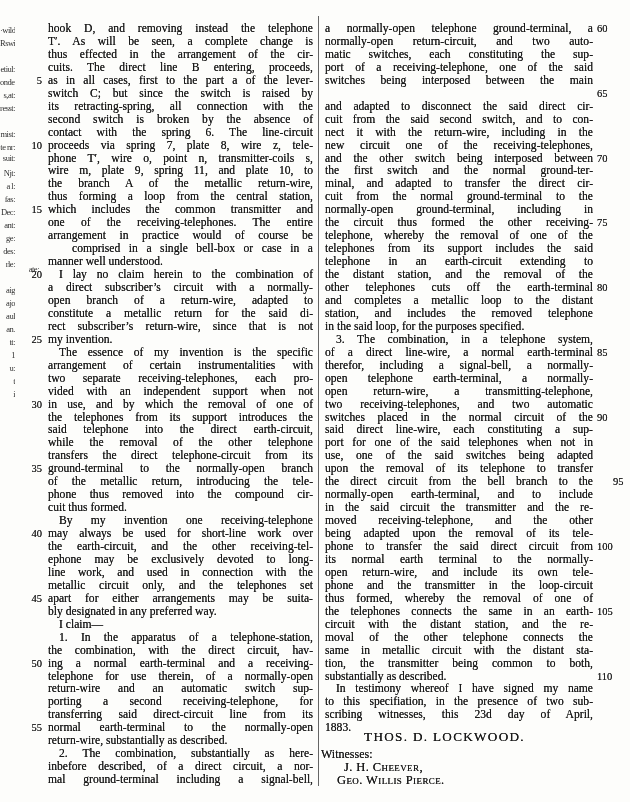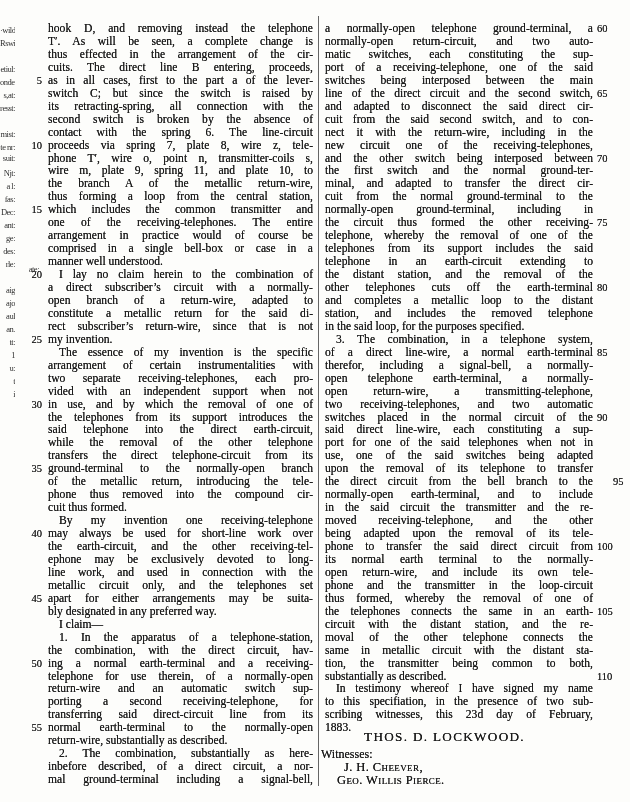--- a/index.html
+++ b/index.html
@@ -112,21 +112,21 @@
       <div class="textline just" style="top: 112.65px;">second switch is broken by the absence of</div>
       <div class="textline just" style="top: 125.6px;">contact with the spring 6.  The line-circuit</div>
       <div class="textline just" style="top: 138.55px;">proceeds via spring 7, plate 8, wire z, tele-</div>
       <div class="textline just" style="top: 151.5px;">phone T′, wire o, point n, transmitter-coils s,</div>
       <div class="textline just" style="top: 164.45px;">wire m, plate 9, spring 11, and plate 10, to</div>
       <div class="textline just" style="top: 177.4px;">the branch A of the metallic return-wire,</div>
       <div class="textline just" style="top: 190.35px;">thus forming a loop from the central station,</div>
       <div class="textline just" style="top: 203.3px;">which includes the common transmitter and</div>
       <div class="textline just" style="top: 216.25px;">one of the receiving-telephones.  The entire</div>
       <div class="textline just" style="top: 229.2px;">arrangement in practice would of course be</div>
-      <div class="textline just" style="top: 242.15px;">comprised in a single bell-box or case in a</div>
+      <div class="textline just" style="top: 242.15px; margin-left: 24px;">comprised in a single bell-box or case in a</div>
       <div class="textline endline" style="top: 255.1px;">manner well understood.</div>
       <div class="textline just ind" style="top: 268.05px;">I lay no claim herein to the combination of</div>
       <div class="textline just" style="top: 281px;">a direct subscriber’s circuit with a normally-</div>
       <div class="textline just" style="top: 293.95px;">open branch of a return-wire, adapted to</div>
       <div class="textline just" style="top: 306.9px;">constitute a metallic return for the said di-</div>
       <div class="textline just" style="top: 319.85px;">rect subscriber’s return-wire, since that is not</div>
       <div class="textline endline" style="top: 332.8px;">my invention.</div>
       <div class="textline just ind" style="top: 345.75px;">The essence of my invention is the specific</div>
       <div class="textline just" style="top: 358.7px;">arrangement of certain instrumentalities with</div>
       <div class="textline just" style="top: 371.65px;">two separate receiving-telephones, each pro-</div>
@@ -162,21 +162,20 @@
       <div class="textline just" style="top: 760.15px;">inbefore described, of a direct circuit, a nor-</div>
       <div class="textline just" style="top: 773.1px;">mal ground-terminal including a signal-bell,</div>
     </div>
   <div class="divider"></div>
   <div id="rightcol" class="colbox">
       <div class="textline just" style="top: 22px;">a normally-open telephone ground-terminal, a</div>
       <div class="textline just" style="top: 34.95px;">normally-open return-circuit, and two auto-</div>
       <div class="textline just" style="top: 47.9px;">matic switches, each constituting the sup-</div>
       <div class="textline just" style="top: 60.85px;">port of a receiving-telephone, one of the said</div>
       <div class="textline just" style="top: 73.8px;">switches being interposed between the main</div>
-      <div class="textline just" style="top: 86.75px;">line of the direct circuit and the second switch,</div>
       <div class="textline just" style="top: 99.7px;">and adapted to disconnect the said direct cir-</div>
       <div class="textline just" style="top: 112.65px;">cuit from the said second switch, and to con-</div>
       <div class="textline just" style="top: 125.6px;">nect it with the return-wire, including in the</div>
       <div class="textline just" style="top: 138.55px;">new circuit one of the receiving-telephones,</div>
       <div class="textline just" style="top: 151.5px;">and the other switch being interposed between</div>
       <div class="textline just" style="top: 164.45px;">the first switch and the normal ground-ter-</div>
       <div class="textline just" style="top: 177.4px;">minal, and adapted to transfer the direct cir-</div>
       <div class="textline just" style="top: 190.35px;">cuit from the normal ground-terminal to the</div>
       <div class="textline just" style="top: 216.25px;">the circuit thus formed the other receiving-</div>
       <div class="textline just" style="top: 203.3px;">normally-open ground-terminal, including in</div>
@@ -210,21 +209,21 @@
       <div class="textline just" style="top: 578.85px;">phone and the transmitter in the loop-circuit</div>
       <div class="textline just" style="top: 591.8px;">thus formed, whereby the removal of one of</div>
       <div class="textline just" style="top: 604.75px;">the telephones connects the same in an earth-</div>
       <div class="textline just" style="top: 617.7px;">circuit with the distant station, and the re-</div>
       <div class="textline just" style="top: 630.65px;">moval of the other telephone connects the</div>
       <div class="textline just" style="top: 643.6px;">same in metallic circuit with the distant sta-</div>
       <div class="textline just" style="top: 656.55px;">tion, the transmitter being common to both,</div>
       <div class="textline endline" style="top: 669.5px;">substantially as described.</div>
       <div class="textline just ind" style="top: 682.45px;">In testimony whereof I have signed my name</div>
       <div class="textline just" style="top: 695.4px;">to this specifiation, in the presence of two sub-</div>
-      <div class="textline just" style="top: 708.35px;">scribing witnesses, this 23d day of February,</div>
+      <div class="textline just" style="top: 708.35px;">scribing witnesses, this 23d day of April,</div>
       <div class="textline endline" style="top: 721.3px;">1883.</div>
     </div>
   <div id="rightnums">
       <div class="lnum" style="top: 22px;">60</div>
       <div class="lnum" style="top: 86.75px;">65</div>
       <div class="lnum" style="top: 151.5px;">70</div>
       <div class="lnum" style="top: 216.25px;">75</div>
       <div class="lnum" style="top: 281px;">80</div>
       <div class="lnum" style="top: 345.75px;">85</div>
       <div class="lnum" style="top: 410.5px;">90</div>

